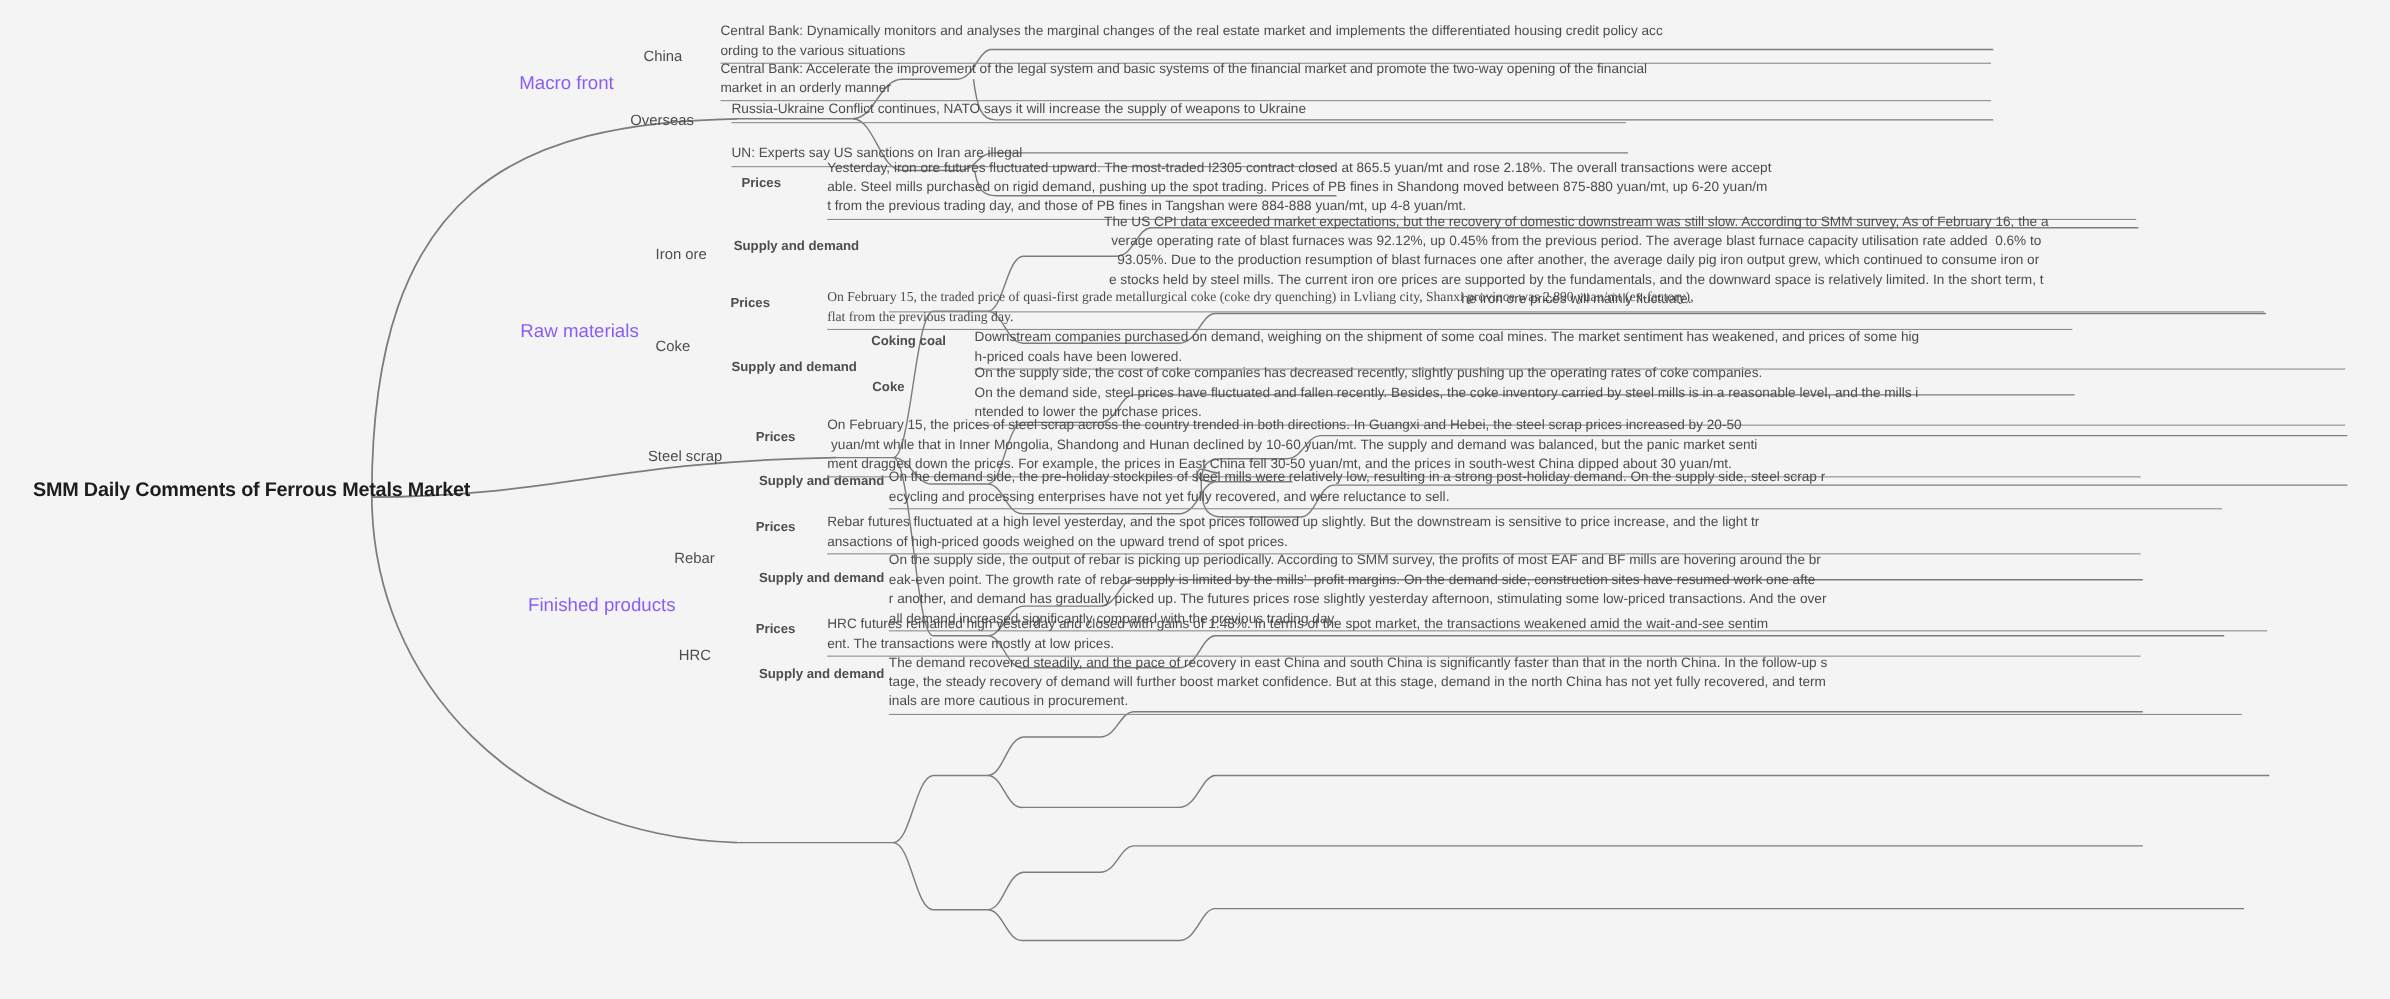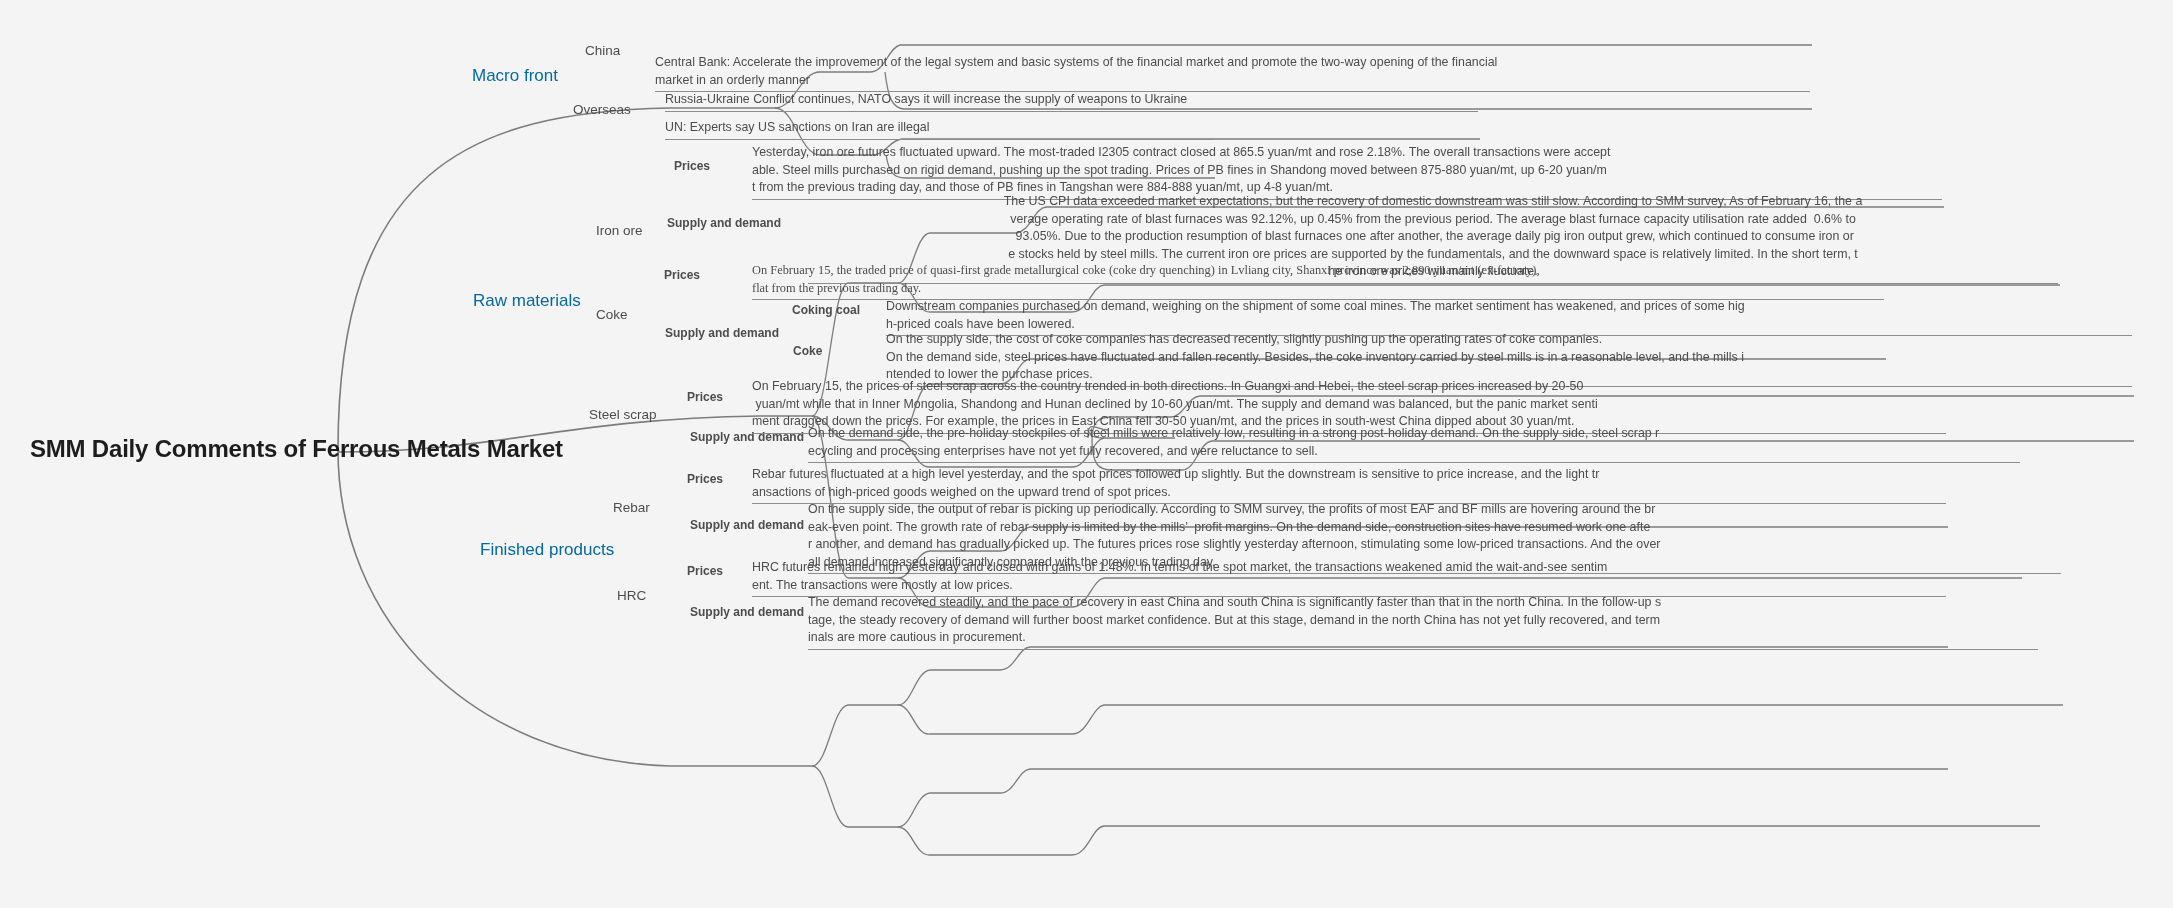--- a/index.html
+++ b/index.html
@@ -33,29 +33,29 @@
     stroke-width: 1.3;
   }
   svg.connectors path.trunk {
     stroke-width: 1.6;
   }
   .node {
     position: absolute;
     box-sizing: border-box;
   }
   .root-title {
-    font-size: 24px;
+    font-size: 18px;
     font-weight: bold;
     color: #1d1d1d;
     white-space: nowrap;
     letter-spacing: -0.2px;
   }
   .branch-label {
     font-size: 17px;
-    color: #0369a1;
+    color: #8b5cf6;
     white-space: nowrap;
   }
   .sub-label {
     font-size: 13.5px;
     color: #4d4d4d;
     white-space: nowrap;
   }
   .leaf-label {
     font-size: 12px;
     color: #4d4d4d;
@@ -142,25 +142,27 @@
     <path d="M 930,855 L 1072,855 C 1088,855 1092,827 1104,826 L 2040,826"></path>
   </svg>
 
   <div class="node root-title" style="left:30px; top:435px;">SMM Daily Comments of Ferrous Metals Market</div>
 
   <div class="node branch-label" style="left:472px; top:66px;">Macro front</div>
 
   <div class="node sub-label" style="left:585px; top:43px;">China</div>
   <div class="node sub-label" style="left:573px; top:102px;">Overseas</div>
 
+  <div class="node text-block" style="left:655px; top:20px; width:1155px;">Central Bank: Dynamically monitors and analyses the marginal changes of the real estate market and implements the differentiated housing credit policy acc
+ording to the various situations</div>
   <div class="node text-block" style="left:655px; top:54px; width:1155px;">Central Bank: Accelerate the improvement of the legal system and basic systems of the financial market and promote the two-way opening of the financial
 market in an orderly manner</div>
 
   <div class="node text-block" style="left:665px; top:91px; width:813px;">Russia-Ukraine Conflict continues, NATO says it will increase the supply of weapons to Ukraine</div>
-  <div class="node text-block" style="left:665px; top:119px; width:548px;">UN: Experts say US sanctions on Iran are illegal</div>
+  <div class="node text-block" style="left:665px; top:131px; width:548px;">UN: Experts say US sanctions on Iran are illegal</div>
 
   <div class="node branch-label" style="left:473px; top:291px;">Raw materials</div>
 
   <div class="node sub-label" style="left:596px; top:192px;margin-top:31px;">Iron ore</div>
   <div class="node leaf-label" style="left:674px; top:159px;">Prices</div>
   <div class="node leaf-label" style="left:667px; top:216px;">Supply and demand</div>
 
   <div class="node text-block" style="left:752px; top:144px; width:1190px;">Yesterday, iron ore futures fluctuated upward. The most-traded I2305 contract closed at 865.5 yuan/mt and rose 2.18%. The overall transactions were accept
 able. Steel mills purchased on rigid demand, pushing up the spot trading. Prices of PB fines in Shandong moved between 875-880 yuan/mt, up 6-20 yuan/m
 t from the previous trading day, and those of PB fines in Tangshan were 884-888 yuan/mt, up 4-8 yuan/mt.</div>

